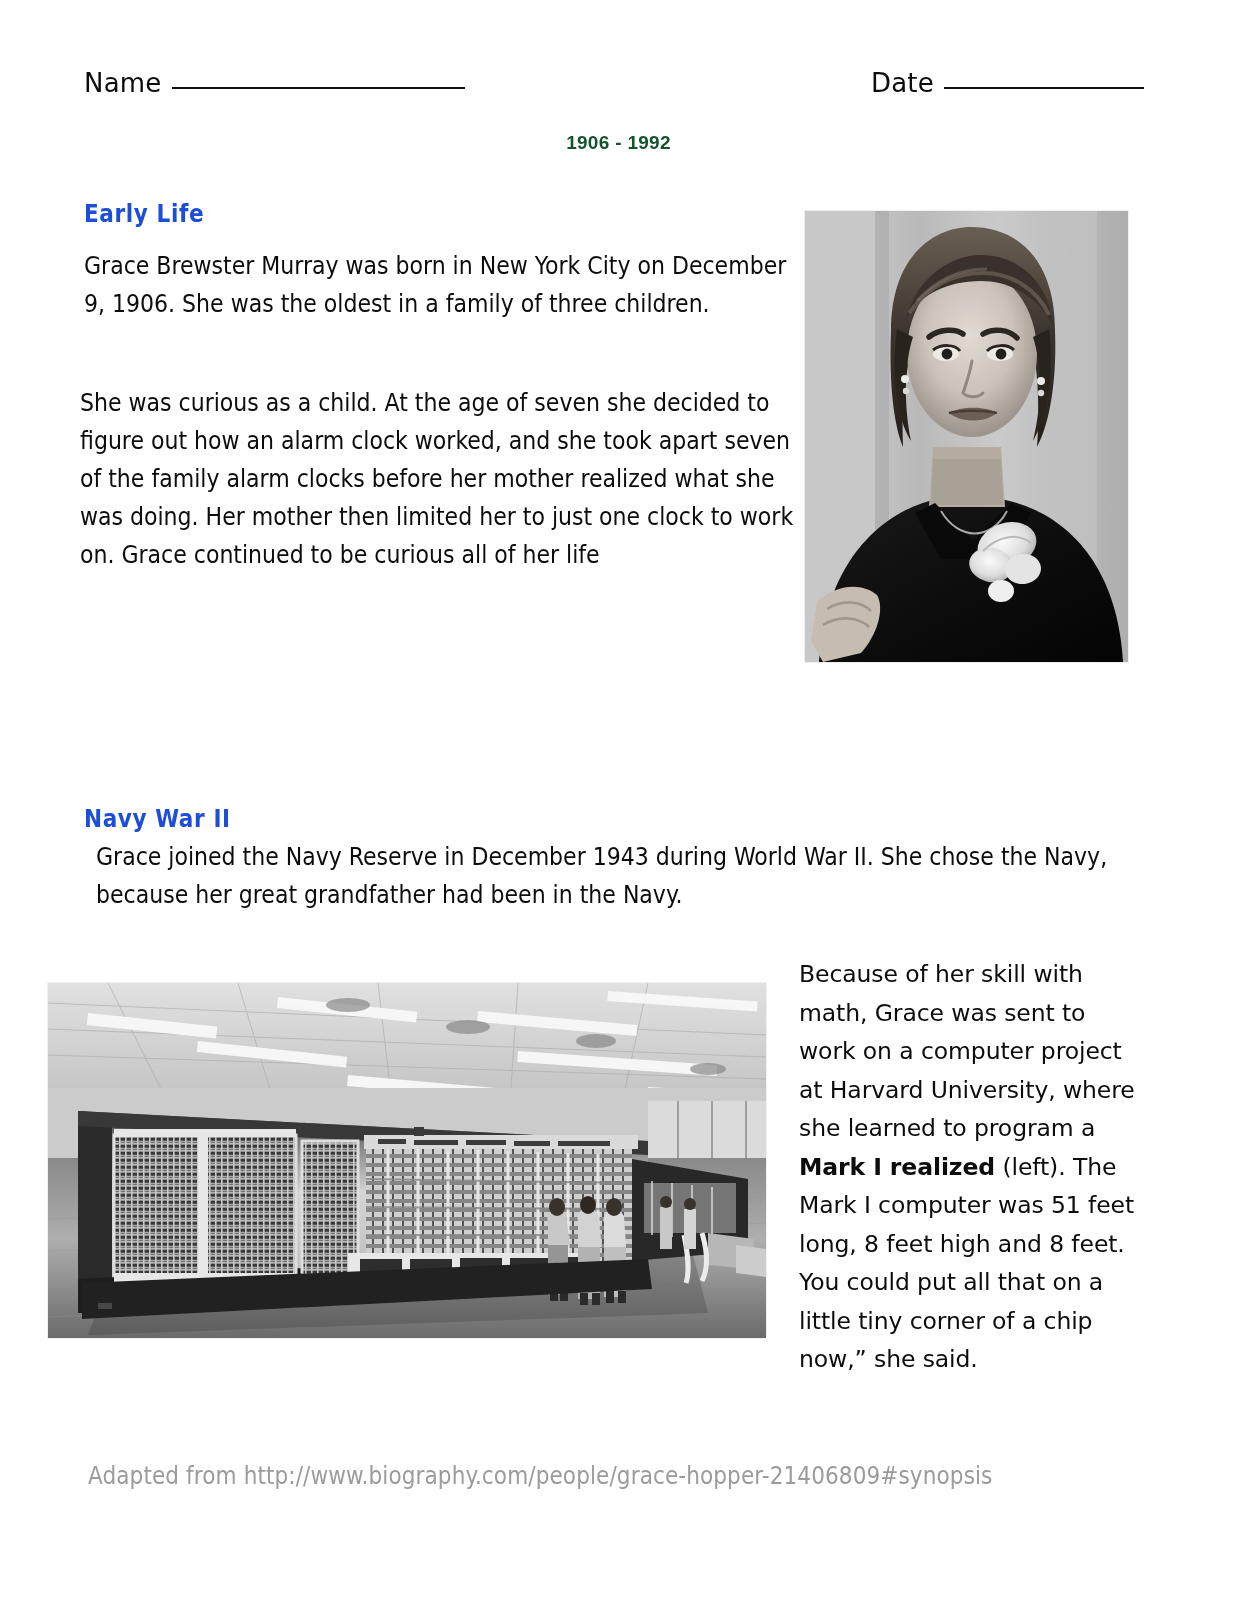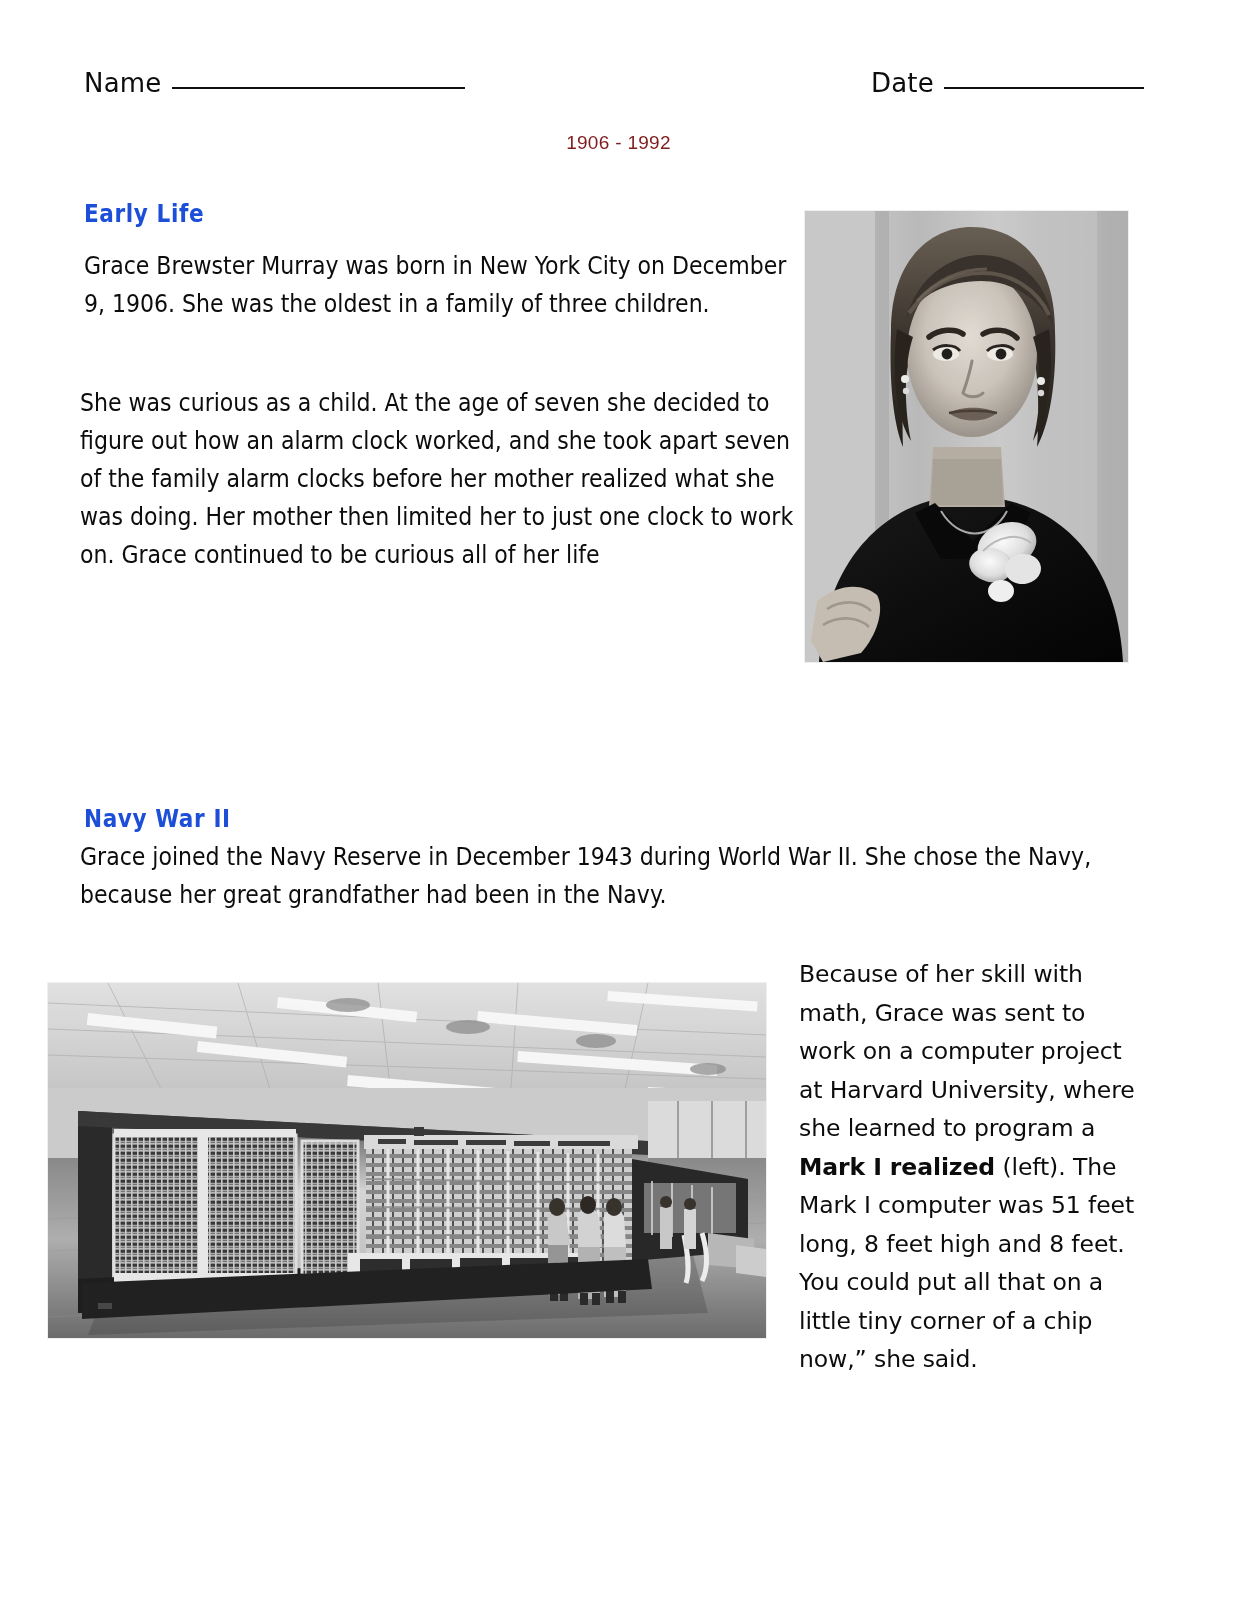--- a/index.html
+++ b/index.html
@@ -64,24 +64,24 @@
     font-family: "Liberation Sans", sans-serif;
     font-weight: bold;
     font-size: 38px;
     letter-spacing: 0.4px;
     color: #1b1b1b;
     line-height: 1.08;
     margin: 0;
   }
   .doc-subtitle {
     font-family: "Liberation Sans", sans-serif;
-    font-weight: normal;
+    font-weight: bold;
     font-size: 19px;
     letter-spacing: 0.3px;
-    color: #7f1d1d;
+    color: #14532d;
     margin: 4px 0 0 0;
   }
 
   
   .photo {
     position: absolute;
     overflow: hidden;
     background: #d8d8d8;
   }
   .photo-portrait {
@@ -116,21 +116,21 @@
     line-height: 38px;
     color: #0c0c0c;
     text-align: left;
   }
 
   #early-life-head { left: 84px; top: 200px; }
   #p-early-1 { left: 84px; top: 247px; width: 712px; }
   #p-early-2 { left: 80px; top: 384px; width: 716px; }
   #p-early-3 { left: 84px; top: 610px; width: 1056px; }
   #wwii-head  { left: 84px; top: 805px; }
-  #p-wwii-1   { left: 80px; top: 838px; width: 1062px; }
+  #p-wwii-1   { left: 96px; top: 838px; width: 1062px; }
 
   
   .para-round {
     position: absolute;
     font-family: "DejaVu Sans", sans-serif;
     font-size: 23.5px;
     line-height: 38.5px;
     color: #0c0c0c;
     letter-spacing: -0.1px;
   }
@@ -448,14 +448,15 @@
   <div class="para" id="p-early-1">Grace Brewster Murray was born in New York City on December 9, 1906. She was the oldest in a family of three children.</div>
   <div class="para" id="p-early-2">She was curious as a child. At the age of seven she decided to figure out how an alarm clock worked, and she took apart seven of the family alarm clocks before her mother realized what she was doing. Her mother then limited her to just one clock to work on. Grace continued to be curious all of her life</div>
 
   <div class="section-head" id="wwii-head">Navy War II</div>
   <div class="para" id="p-wwii-1">Grace joined the Navy Reserve in December 1943 during World War II. She chose the Navy, because her great grandfather had been in the Navy.</div>
 
   <div class="para-round" id="p-markone">
     <span>Because of her skill with math, Grace was sent to work on a computer project at Harvard University, where she learned to program a </span><b>Mark I realized</b><span> (left). The Mark I computer was 51 feet long, 8 feet high and 8 feet. You could put all that on a little tiny corner of a chip now,” she said.</span>
   </div>
 
+  <div class="footer-source">Adapted from http://www.biography.com/people/grace-hopper-21406809#synopsis</div>
 
 </div>
 
 </body></html>

